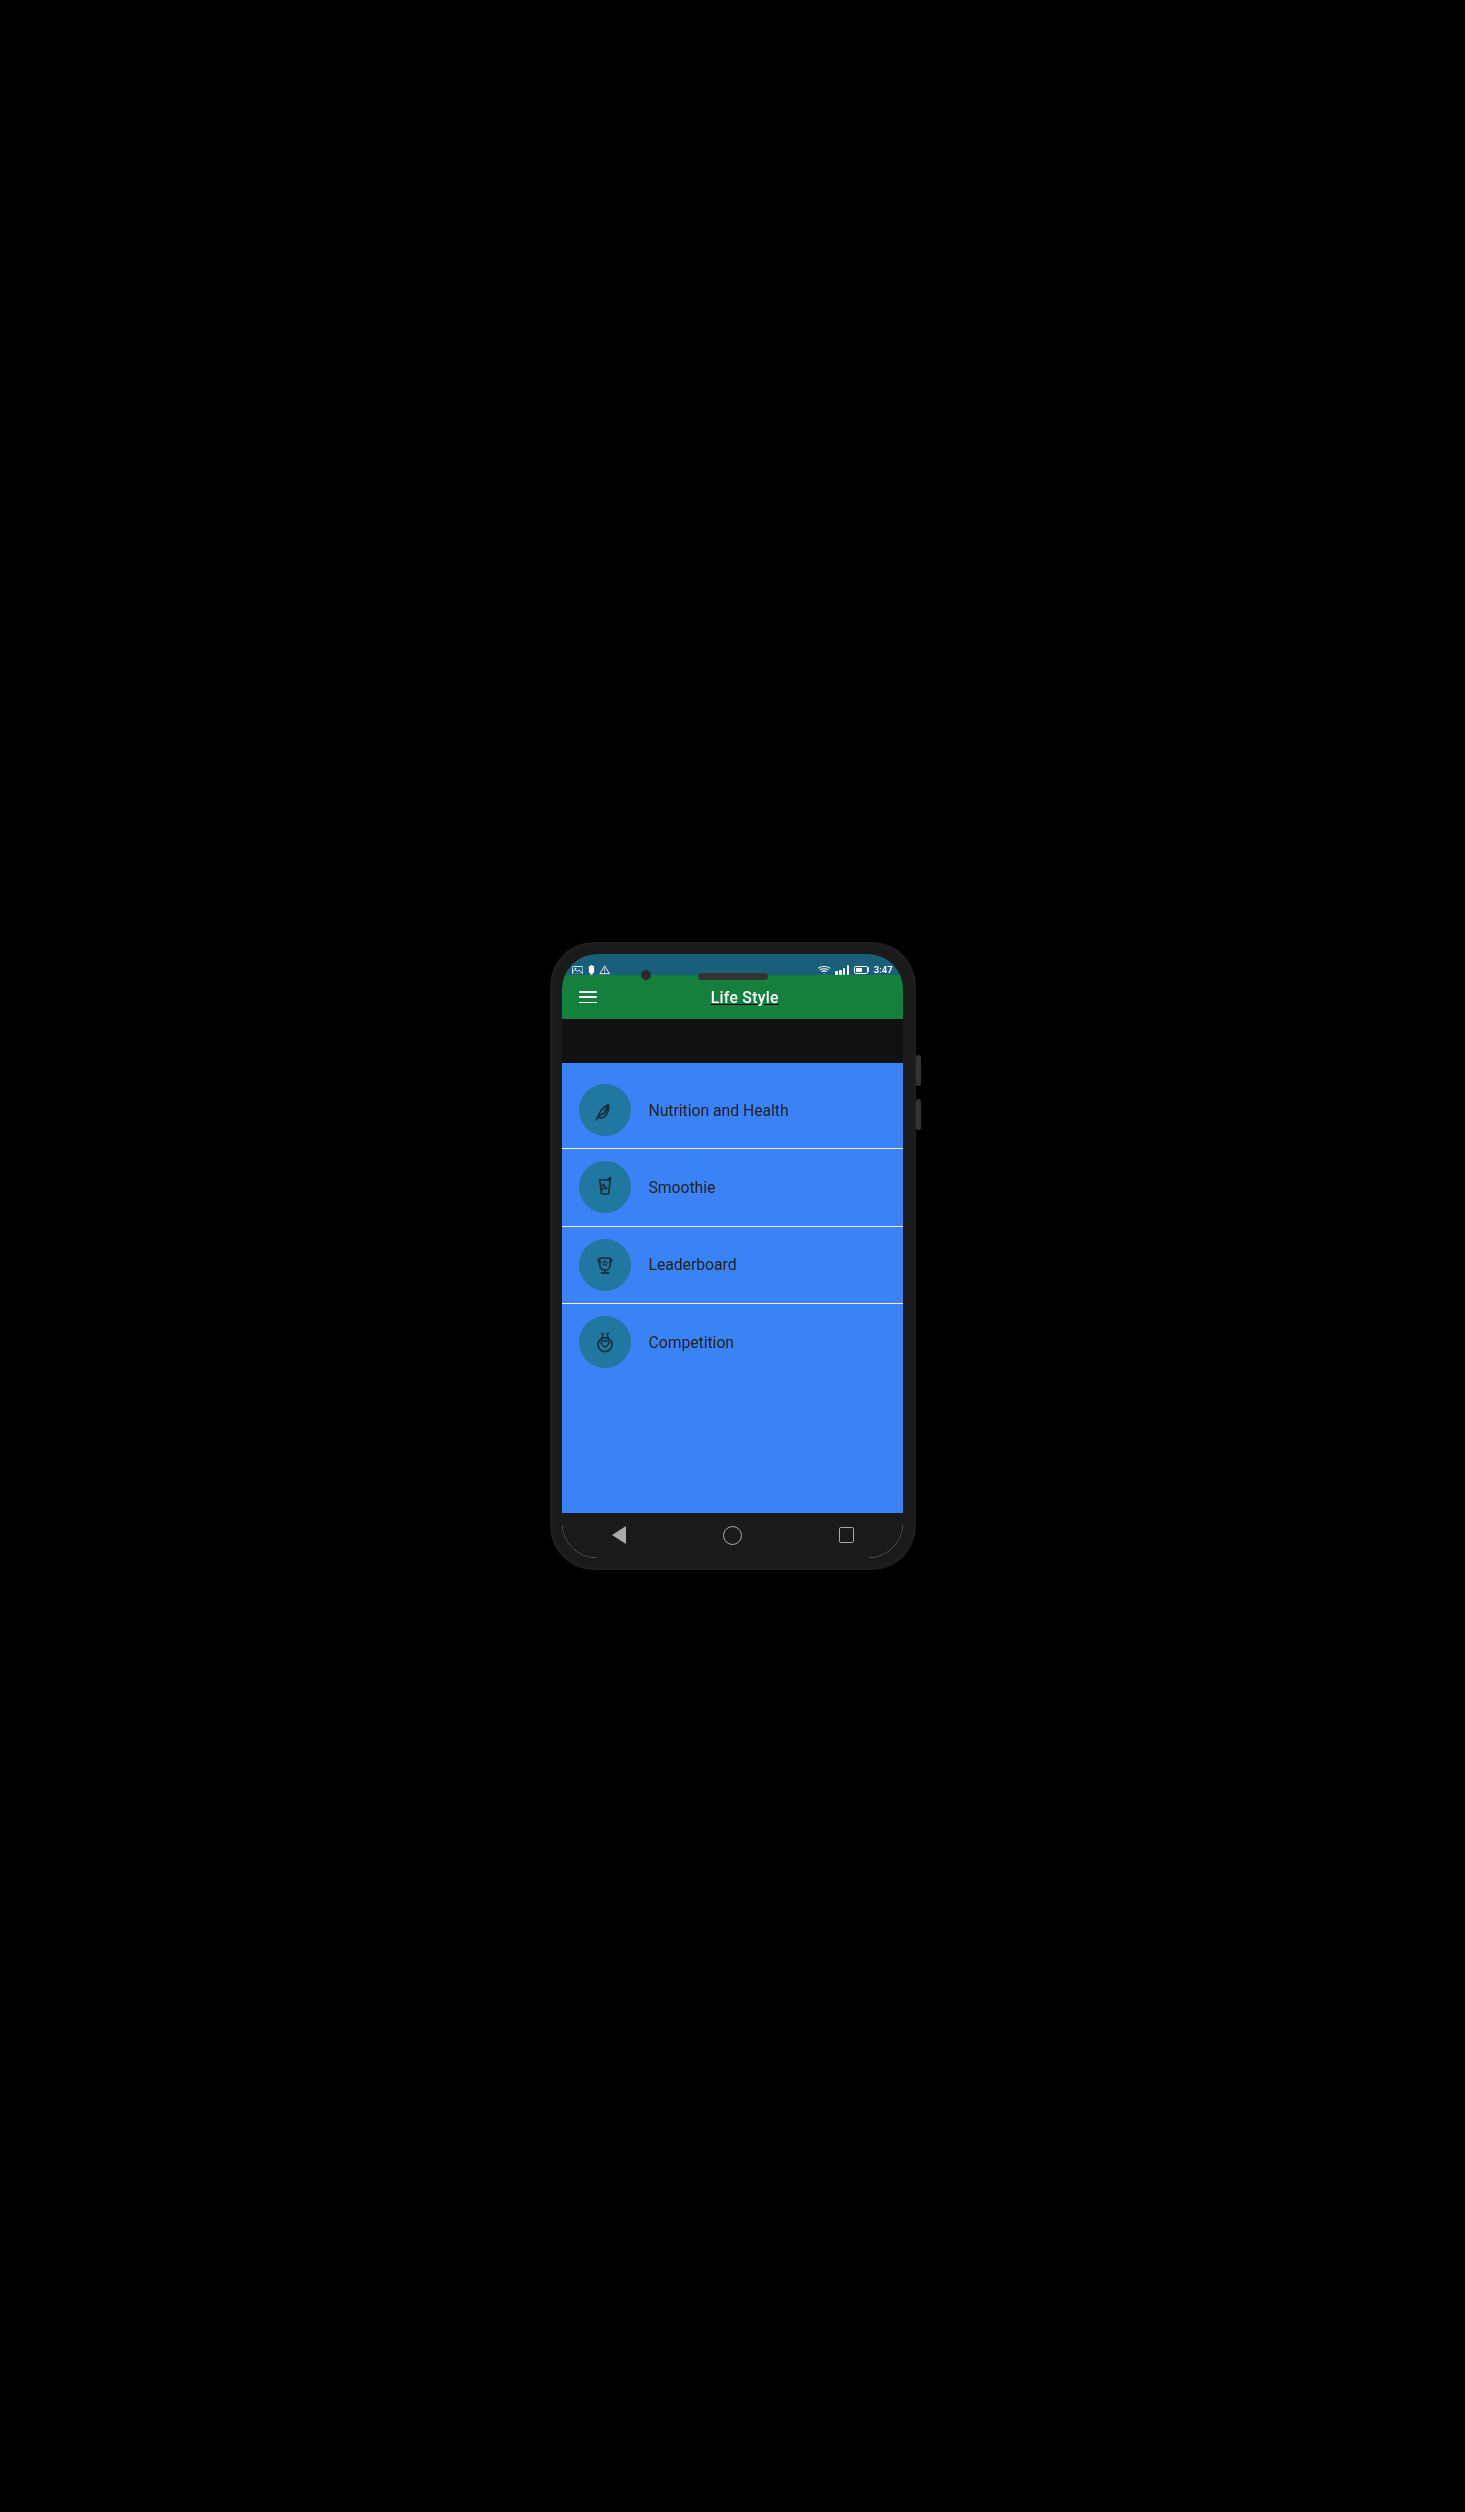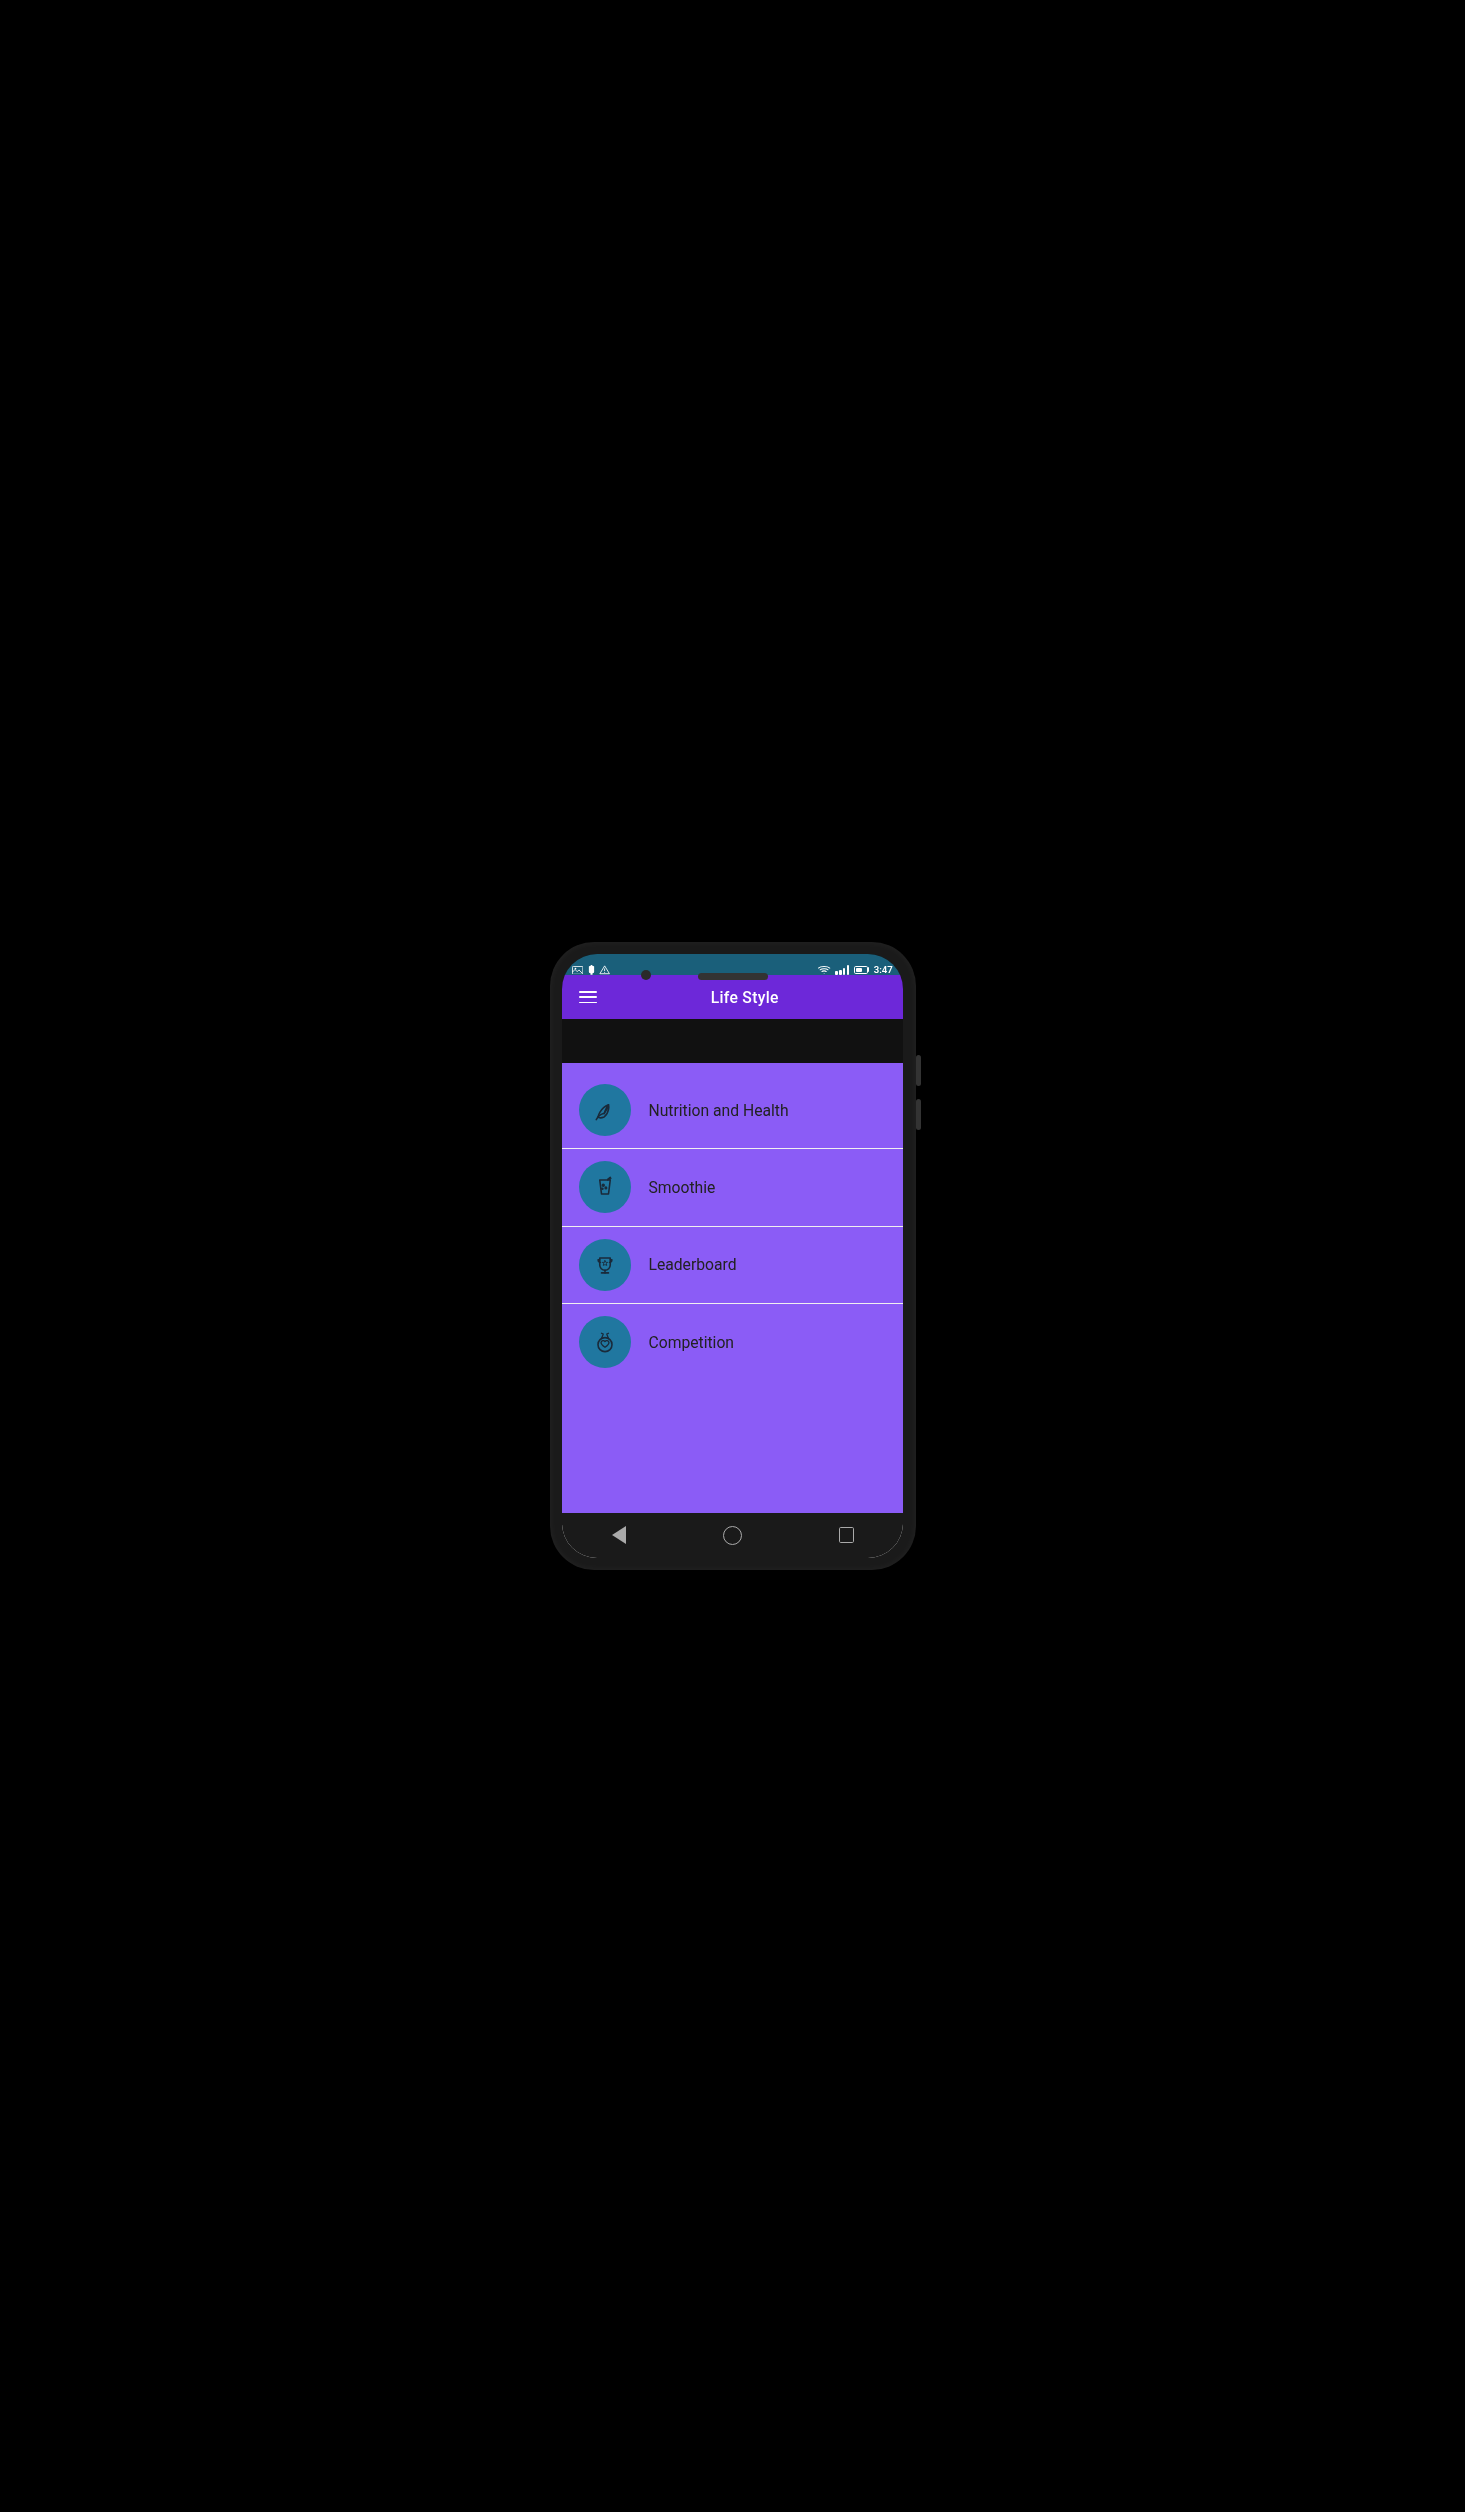--- a/index.html
+++ b/index.html
@@ -109,26 +109,27 @@
       display: flex;
       align-items: center;
       gap: 4.4px;
       color: #fff;
       font-size: 9.6px;
       font-weight: 600;
     }
 
     
     .top-bar {
-      background: #6d28d9;
+      background: #15803d;
       height: 44px;
       display: flex;
       align-items: center;
       padding: 0 14px;
       flex-shrink: 0;
+      text-decoration: underline;
     }
 
     .hamburger {
       display: flex;
       flex-direction: column;
       gap: 3.5px;
       cursor: pointer;
       padding: 3.5px;
     }
 
@@ -145,21 +146,21 @@
       text-align: center;
       color: #fff;
       font-size: 15.7px;
       font-weight: 500;
       letter-spacing: 0.3px;
     }
 
     
     .content {
       flex: 1;
-      background: #8b5cf6;
+      background: #3b82f6;
       overflow-y: auto;
       padding: 8.7px 0;
     }
 
     .menu-item {
       display: flex;
       align-items: center;
       padding: 12.2px 17.4px;
       cursor: pointer;
       border-bottom: 0.9px solid #f0f0f0;

